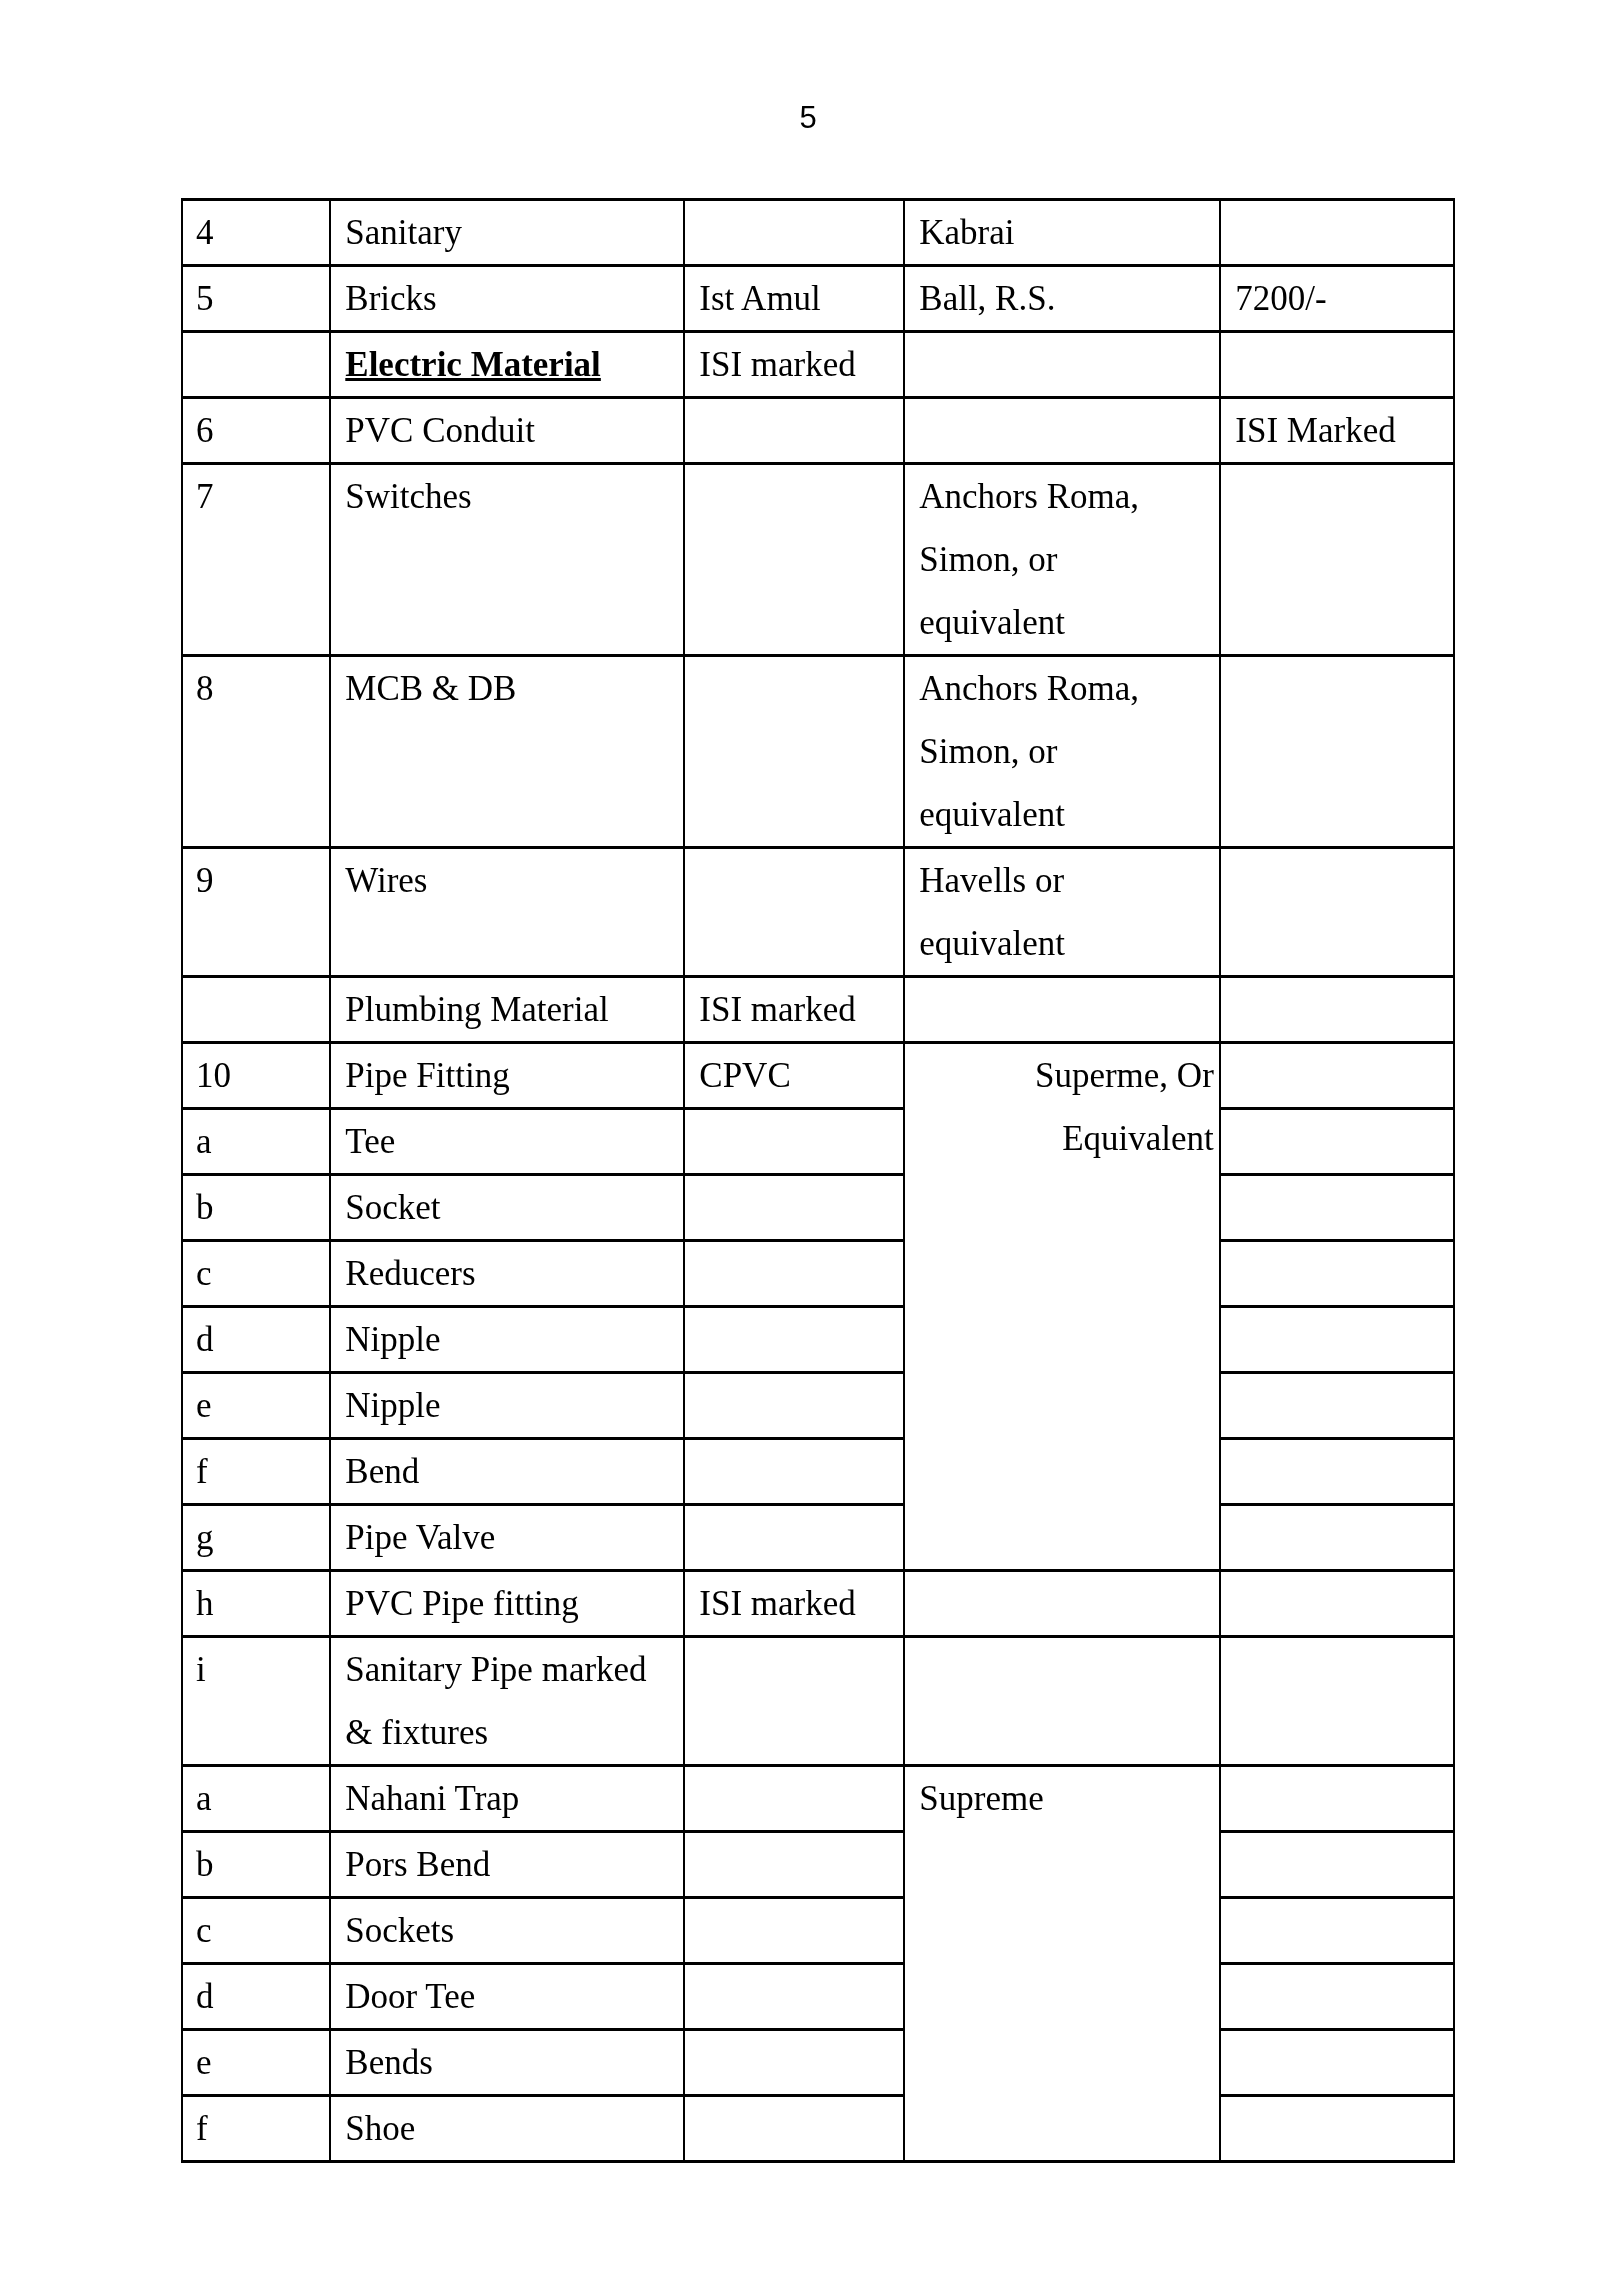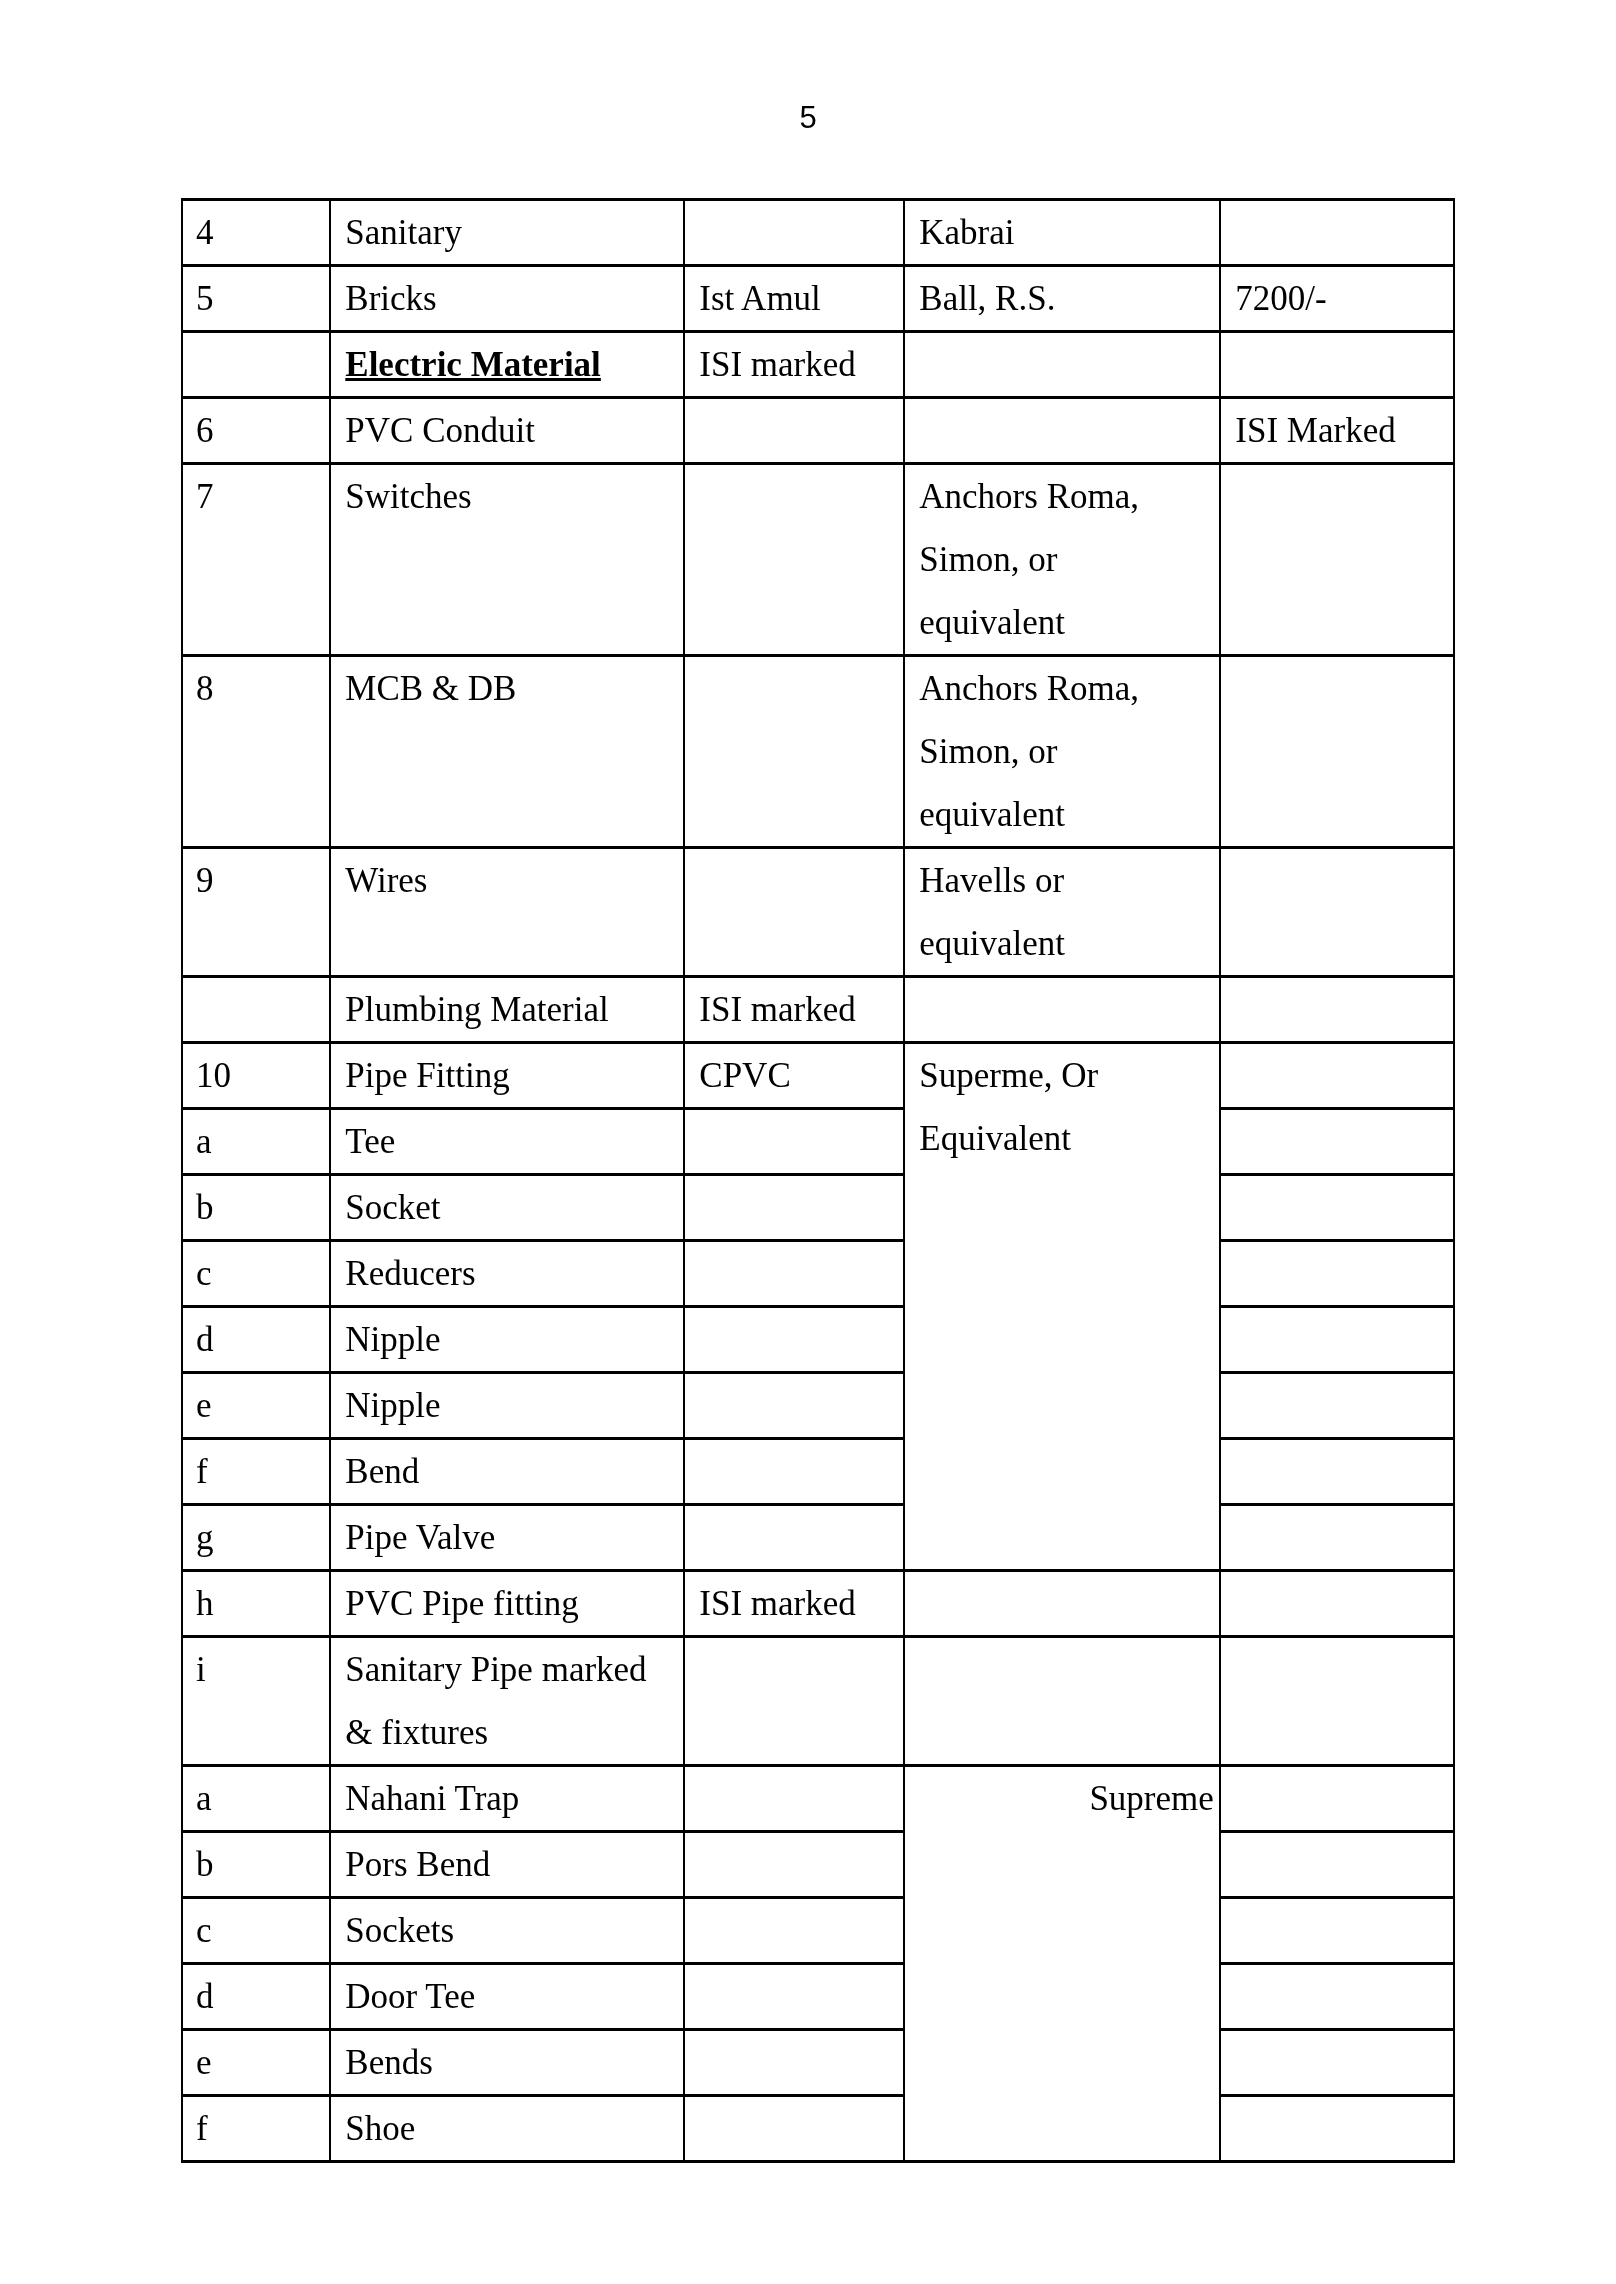--- a/index.html
+++ b/index.html
@@ -38,25 +38,25 @@
     line-height:63px;
     padding:0 5.2px 0 14.3px;
     word-wrap:break-word;
   }
   table.materials td.c1{padding-left:13px;}
   tr.r1{height:63px;}
   tr.r2{height:126px;}
   tr.r3{height:189px;}
   td.bold{font-weight:bold;text-decoration:underline;}
   td.merged-a{
+    text-align:right;
+    padding:105px 2.6px 0 2.6px;
+  }
+  td.merged-b{
     text-align:left;
-    padding:105px 2.6px 0 2.6px;
-  }
-  td.merged-b{
-    text-align:right;
     padding:0 2.6px 0 2.6px;
   }
   .line{display:block;}
 </style>
 </head>
 <body>
 
 <div class="page">
 
   <div class="page-number">5</div>

